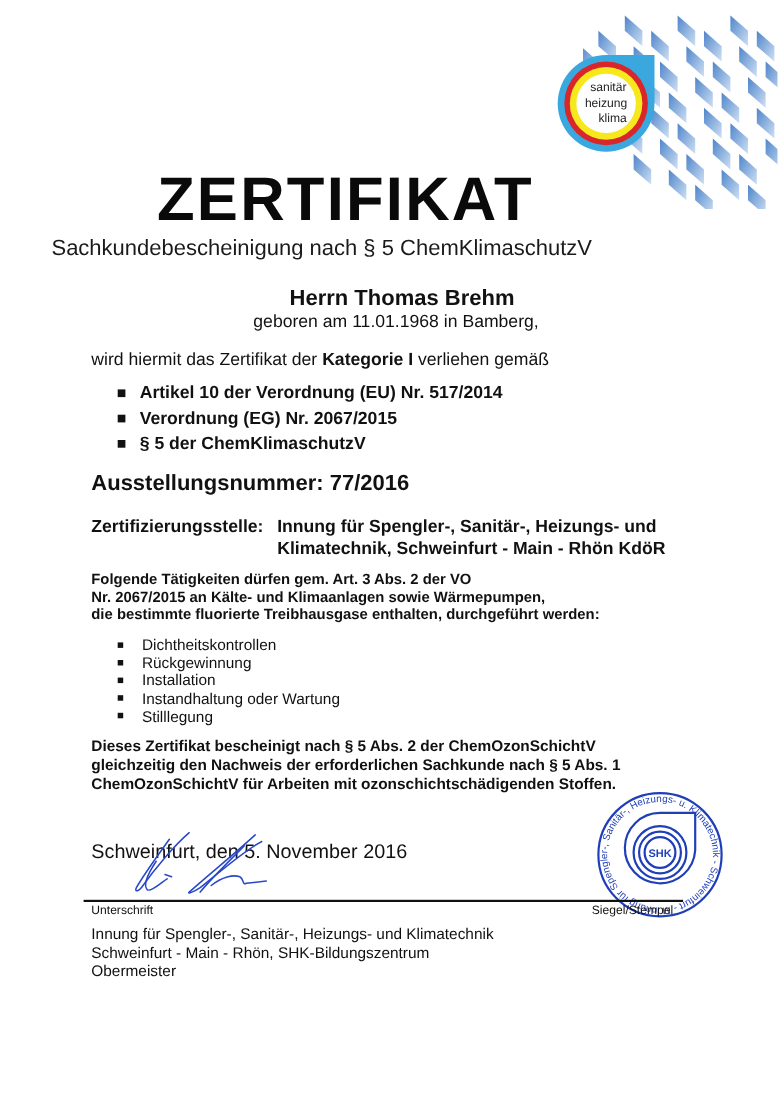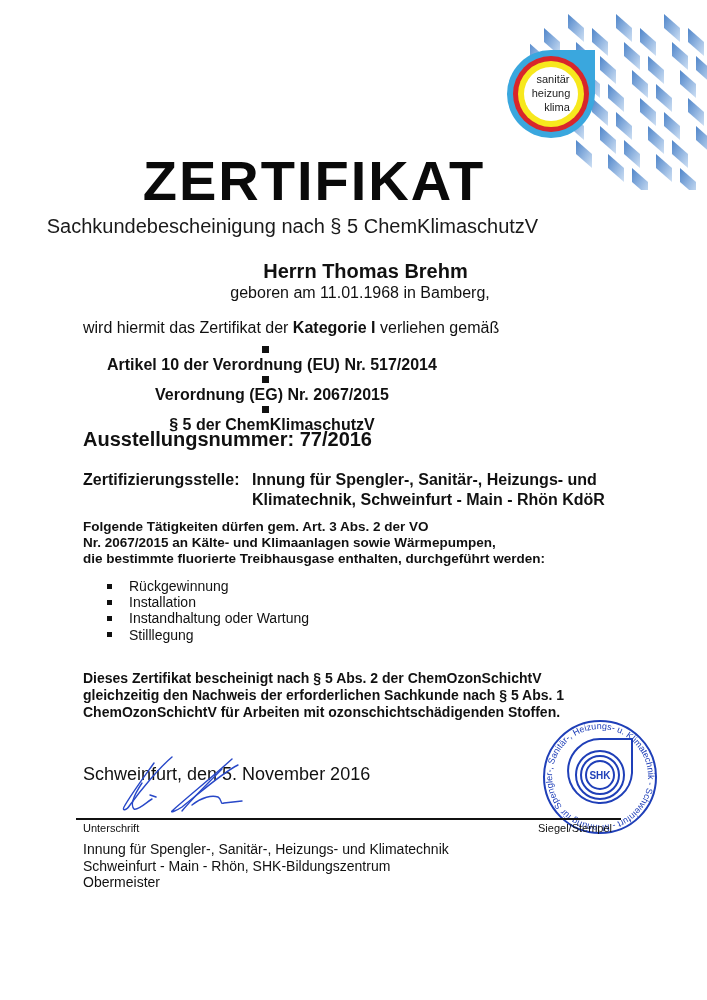--- a/index.html
+++ b/index.html
@@ -15,21 +15,21 @@
   .subtitle { left: 0; width: 585px; top: 214px; text-align: center;
               font-size: 20px; line-height: 24px; color: #1a1a1a; }
   .recipient { left: 0; width: 707px; top: 259px; text-align: center;
                font-size: 20px; font-weight: bold; line-height: 24px; padding-left: 12px; }
   .birth { left: 150px; width: 420px; top: 283px; text-align: center; font-size: 16px; line-height: 20px; }
 
   .grant { left: 83px; top: 318px; font-size: 16px; line-height: 20px; }
   .grant b { font-weight: bold; }
 
   .reglist { left: 107px; top: 346px; margin: 0; padding: 0; list-style: none; }
-  .reglist li { font-size: 16px; font-weight: bold; line-height: 23px; display: flex; align-items: center; flex-direction: column; }
+  .reglist li { font-size: 16px; font-weight: bold; line-height: 23px; display: flex; align-items: center; }
   .sq { display: inline-block; width: 7px; height: 7px; background: #111; margin-right: 13px; }
 
   .issue { left: 83px; top: 429px; font-size: 20px; font-weight: bold; line-height: 20px; }
 
   .cert-label { left: 83px; top: 470px; font-size: 16px; font-weight: bold; line-height: 20px; }
   .cert-body { left: 252px; top: 470px; font-size: 16px; font-weight: bold; line-height: 20px; width: 420px; }
 
   .activities-intro { left: 83px; top: 519px; font-size: 13.5px; font-weight: bold; line-height: 16px; width: 540px; }
 
   .actlist { left: 107px; top: 578px; margin: 0; padding: 0; list-style: none; }
@@ -148,20 +148,24 @@
 
 <div class="abs activities-intro">
   <div>Folgende Tätigkeiten dürfen gem. Art. 3 Abs. 2 der VO</div>
   <div>Nr. 2067/2015 an Kälte- und Klimaanlagen sowie Wärmepumpen,</div>
   <div>die bestimmte fluorierte Treibhausgase enthalten, durchgeführt werden:</div>
 </div>
 
 <ul class="abs actlist">
   <li>
       <span class="sq-sm"></span>
+      <span>Dichtheitskontrollen</span>
+    </li>
+  <li>
+      <span class="sq-sm"></span>
       <span>Rückgewinnung</span>
     </li>
   <li>
       <span class="sq-sm"></span>
       <span>Installation</span>
     </li>
   <li>
       <span class="sq-sm"></span>
       <span>Instandhaltung oder Wartung</span>
     </li>

